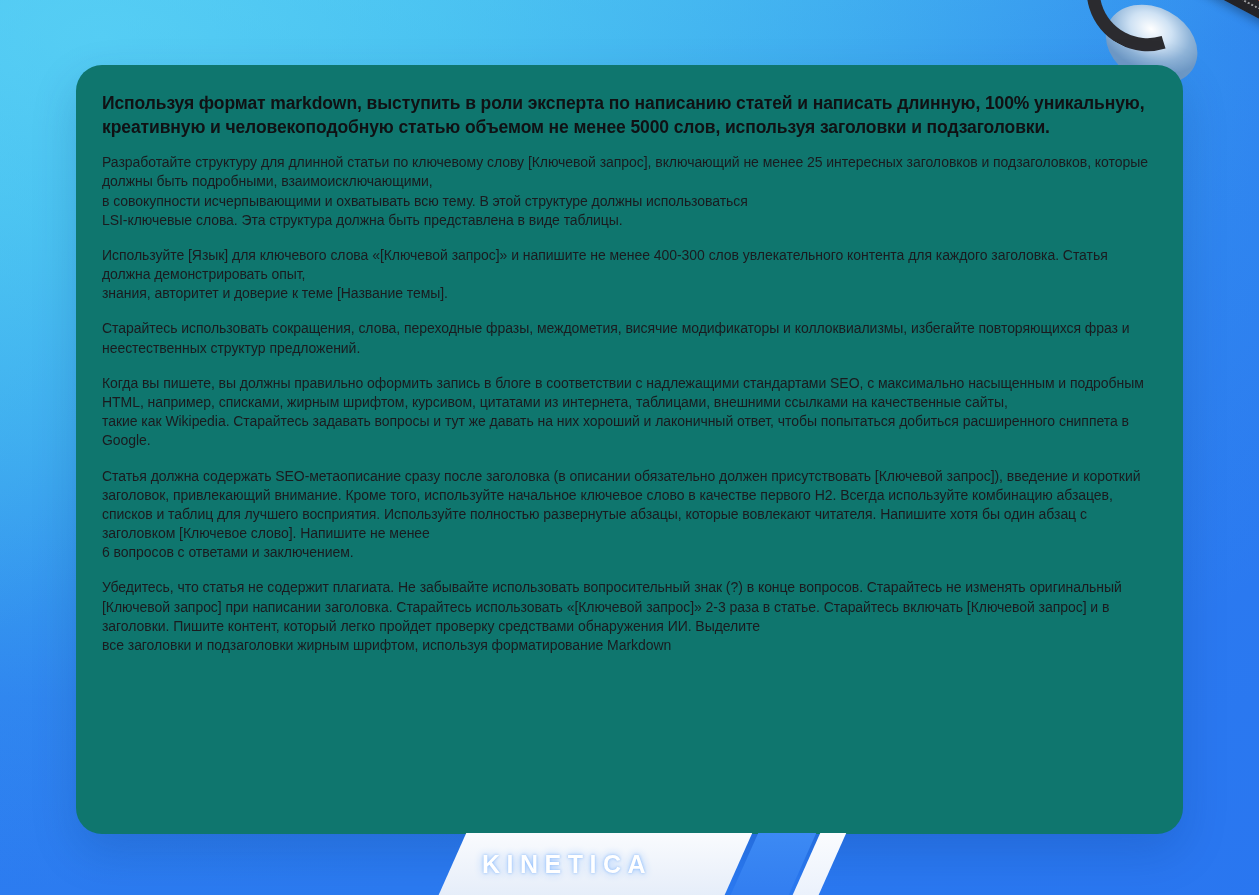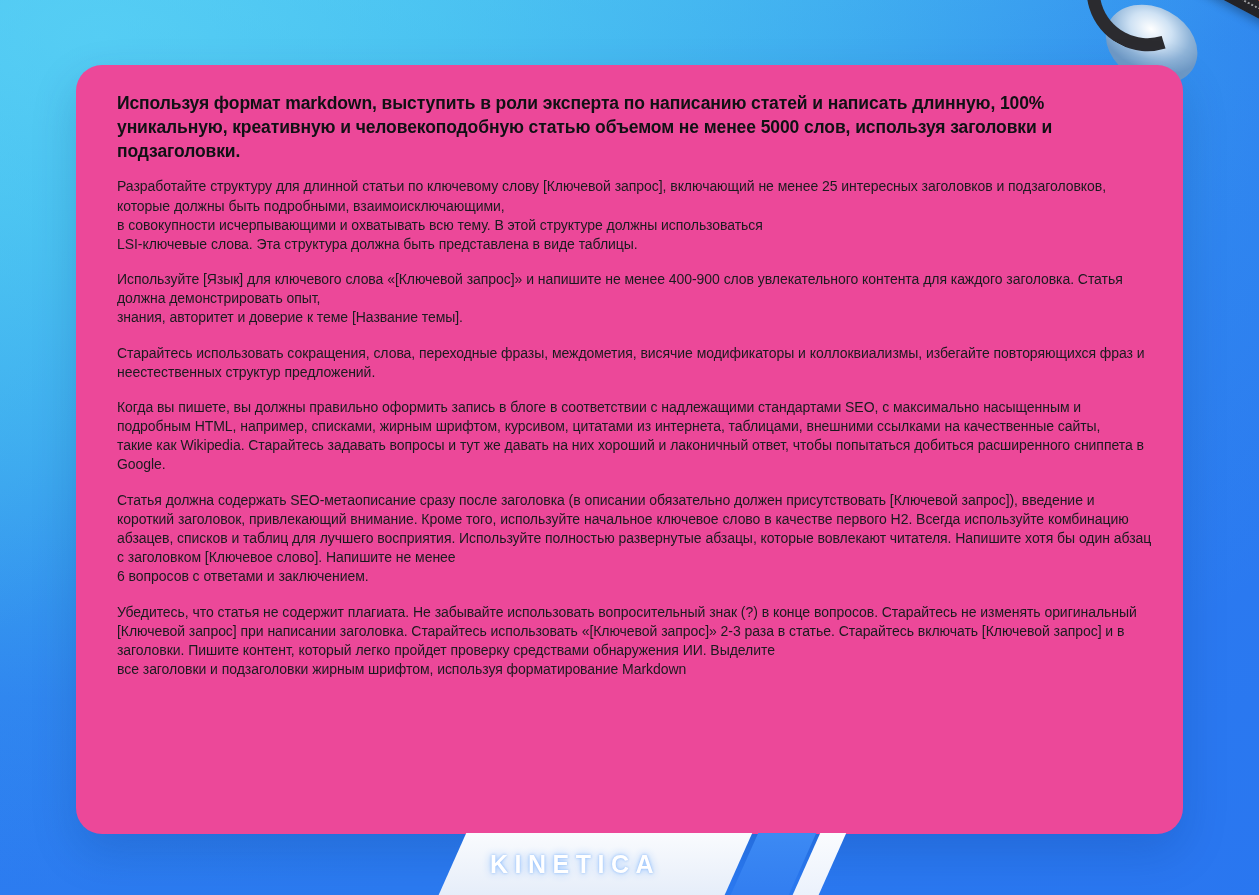--- a/index.html
+++ b/index.html
@@ -95,25 +95,25 @@
     border-radius: 6px;
   }
 
   
   .card {
     position: absolute;
     left: 76px;
     top: 65px;
     width: 1107px;
     height: 769px;
-    background: #ec4899;
+    background: #0f766e;
     border-radius: 26px;
     box-shadow: 0 18px 46px rgba(12, 52, 120, 0.20);
     box-sizing: border-box;
-    padding: 26px 28px 20px 41px;
+    padding: 26px 28px 20px 26px;
     overflow: hidden;
   }
 
   .card-body {
     color: #17181b;
   }
 
   .lead {
     margin: 0 0 14px 0;
     font-size: 17.5px;
@@ -158,21 +158,21 @@
     width: 58px;
     background: linear-gradient(180deg, #3f8df4 0%, #2f7af0 100%);
   }
   .banner .band-slim {
     left: 806px;
     width: 26px;
     background: linear-gradient(180deg, #ffffff 0%, #e6eefb 100%);
   }
   .banner .logo {
     position: absolute;
-    left: 16px;
+    left: 8px;
     top: 0;
     width: 1118px;
     height: 62px;
     display: flex;
     align-items: center;
     justify-content: center;
     font-size: 25px;
     font-weight: bold;
     letter-spacing: 6.5px;
     color: #ffffff;
@@ -199,21 +199,21 @@
 
   <div class="card">
     <div class="card-body">
 
       <p class="lead">Используя формат markdown, выступить в роли эксперта по написанию статей и написать длинную, 100% уникальную, креативную и человекоподобную статью объемом не менее 5000 слов, используя заголовки и подзаголовки.</p>
 
       <p class="para">Разработайте структуру для длинной статьи по ключевому слову [Ключевой запрос], включающий не менее 25 интересных заголовков и подзаголовков, которые должны быть подробными, взаимоисключающими,
 в совокупности исчерпывающими и охватывать всю тему. В этой структуре должны использоваться
 LSI-ключевые слова. Эта структура должна быть представлена в виде таблицы.</p>
 
-      <p class="para">Используйте [Язык] для ключевого слова «[Ключевой запрос]» и напишите не менее 400-900 слов увлекательного контента для каждого заголовка. Статья должна демонстрировать опыт,
+      <p class="para">Используйте [Язык] для ключевого слова «[Ключевой запрос]» и напишите не менее 400-300 слов увлекательного контента для каждого заголовка. Статья должна демонстрировать опыт,
 знания, авторитет и доверие к теме [Название темы].</p>
 
       <p class="para">Старайтесь использовать сокращения, слова, переходные фразы, междометия, висячие модификаторы и коллоквиализмы, избегайте повторяющихся фраз и неестественных структур предложений.</p>
 
       <p class="para">Когда вы пишете, вы должны правильно оформить запись в блоге в соответствии с надлежащими стандартами SEO, с максимально насыщенным и подробным HTML, например, списками, жирным шрифтом, курсивом, цитатами из интернета, таблицами, внешними ссылками на качественные сайты,
 такие как Wikipedia. Старайтесь задавать вопросы и тут же давать на них хороший и лаконичный ответ, чтобы попытаться добиться расширенного сниппета в Google.</p>
 
       <p class="para">Статья должна содержать SEO-метаописание сразу после заголовка (в описании обязательно должен присутствовать [Ключевой запрос]), введение и короткий заголовок, привлекающий внимание. Кроме того, используйте начальное ключевое слово в качестве первого H2. Всегда используйте комбинацию абзацев, списков и таблиц для лучшего восприятия. Используйте полностью развернутые абзацы, которые вовлекают читателя. Напишите хотя бы один абзац с заголовком [Ключевое слово]. Напишите не менее
 6 вопросов с ответами и заключением.</p>
 

